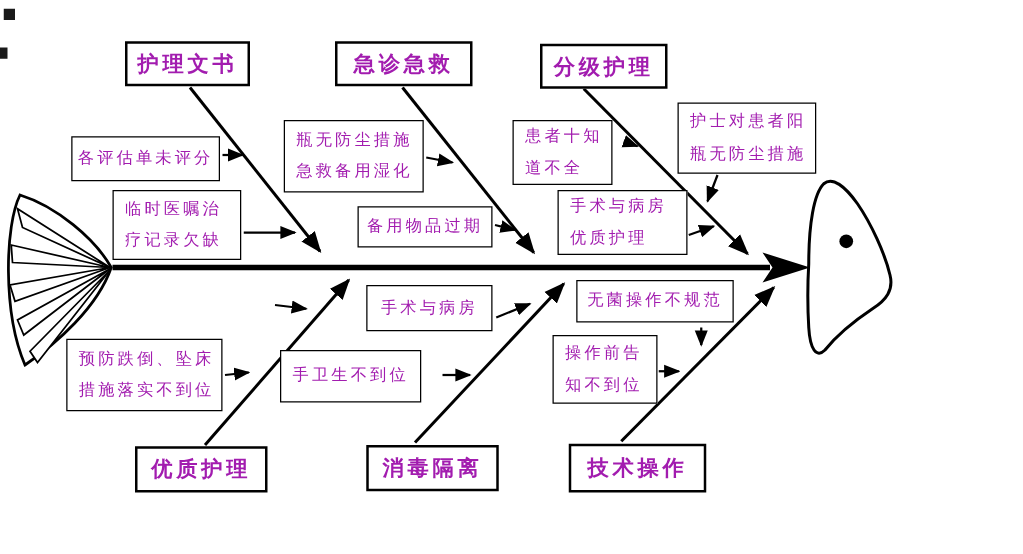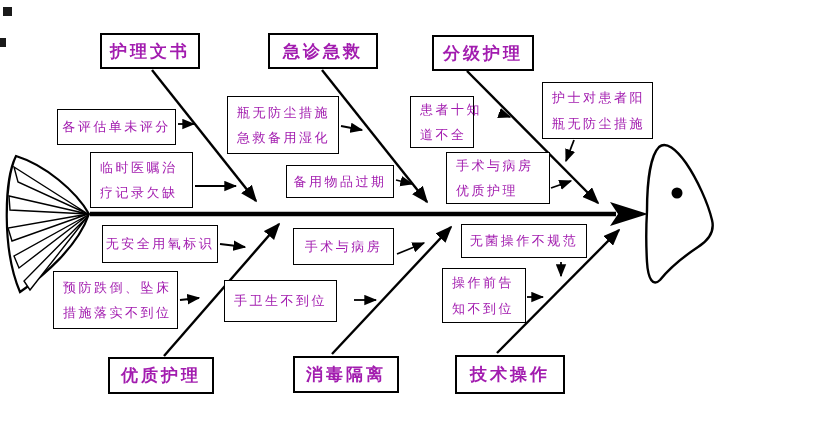--- a/index.html
+++ b/index.html
@@ -112,38 +112,35 @@
 
   <div class="box cause left" style="left:227px;top:96px;width:112px;height:58px;">
     <span>瓶无防尘措施</span>
     <span>急救备用湿化</span>
     </div>
 
   <div class="box cause center" style="left:286px;top:165px;width:108px;height:33px;">
     <span>备用物品过期</span>
     </div>
 
-  <div class="box cause left" style="left:410px;top:96px;width:64px;height:52px;">
+  <div class="box cause left" style="left:410px;top:96px;width:80px;height:52px;">
     <span>患者十知</span>
     <span>道不全</span>
     </div>
 
   <div class="box cause left" style="left:446px;top:152px;width:104px;height:52px;">
     <span>手术与病房</span>
     <span>优质护理</span>
     </div>
 
   <div class="box cause left" style="left:542px;top:82px;width:111px;height:57px;">
     <span>护士对患者阳</span>
     <span>瓶无防尘措施</span>
     </div>
 
-  <div class="box cause center" style="left:102px;top:225px;width:116px;height:38px;">
-    <span>无安全用氧标识</span>
-    </div>
 
   <div class="box cause left" style="left:53px;top:271px;width:125px;height:58px;">
     <span>预防跌倒、坠床</span>
     <span>措施落实不到位</span>
     </div>
 
   <div class="box cause center" style="left:293px;top:228px;width:101px;height:37px;">
     <span>手术与病房</span>
     </div>
 

